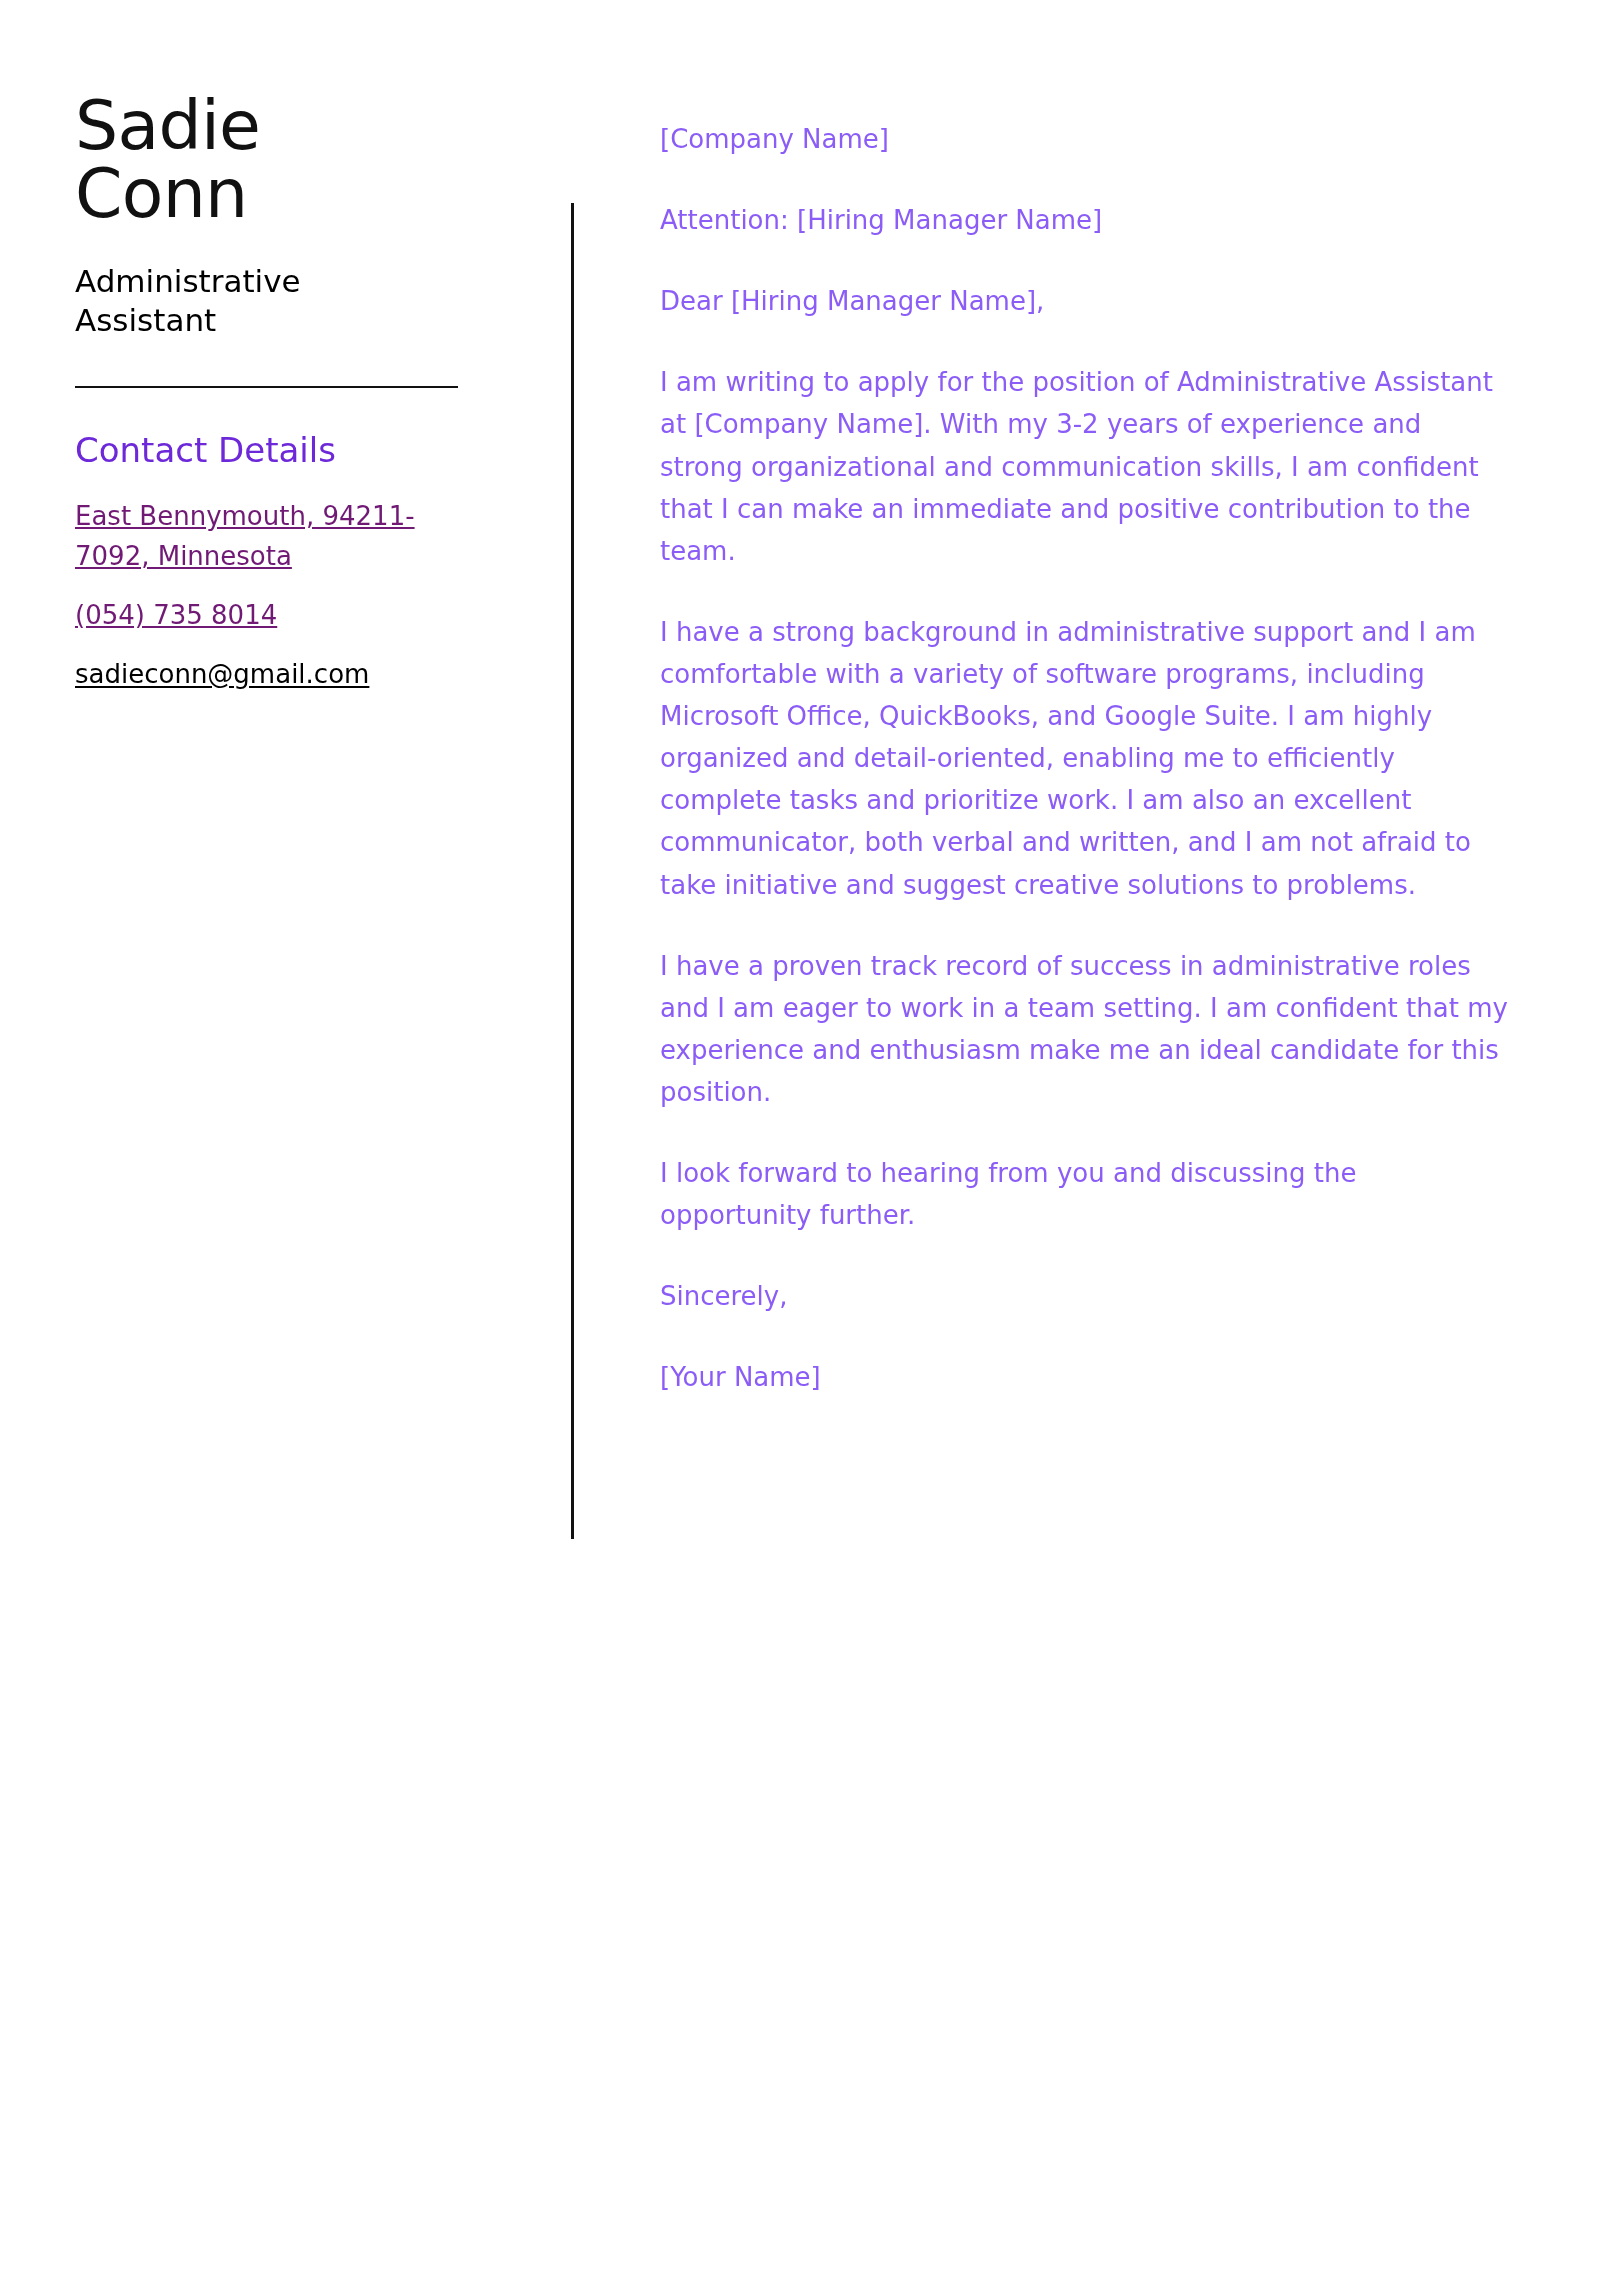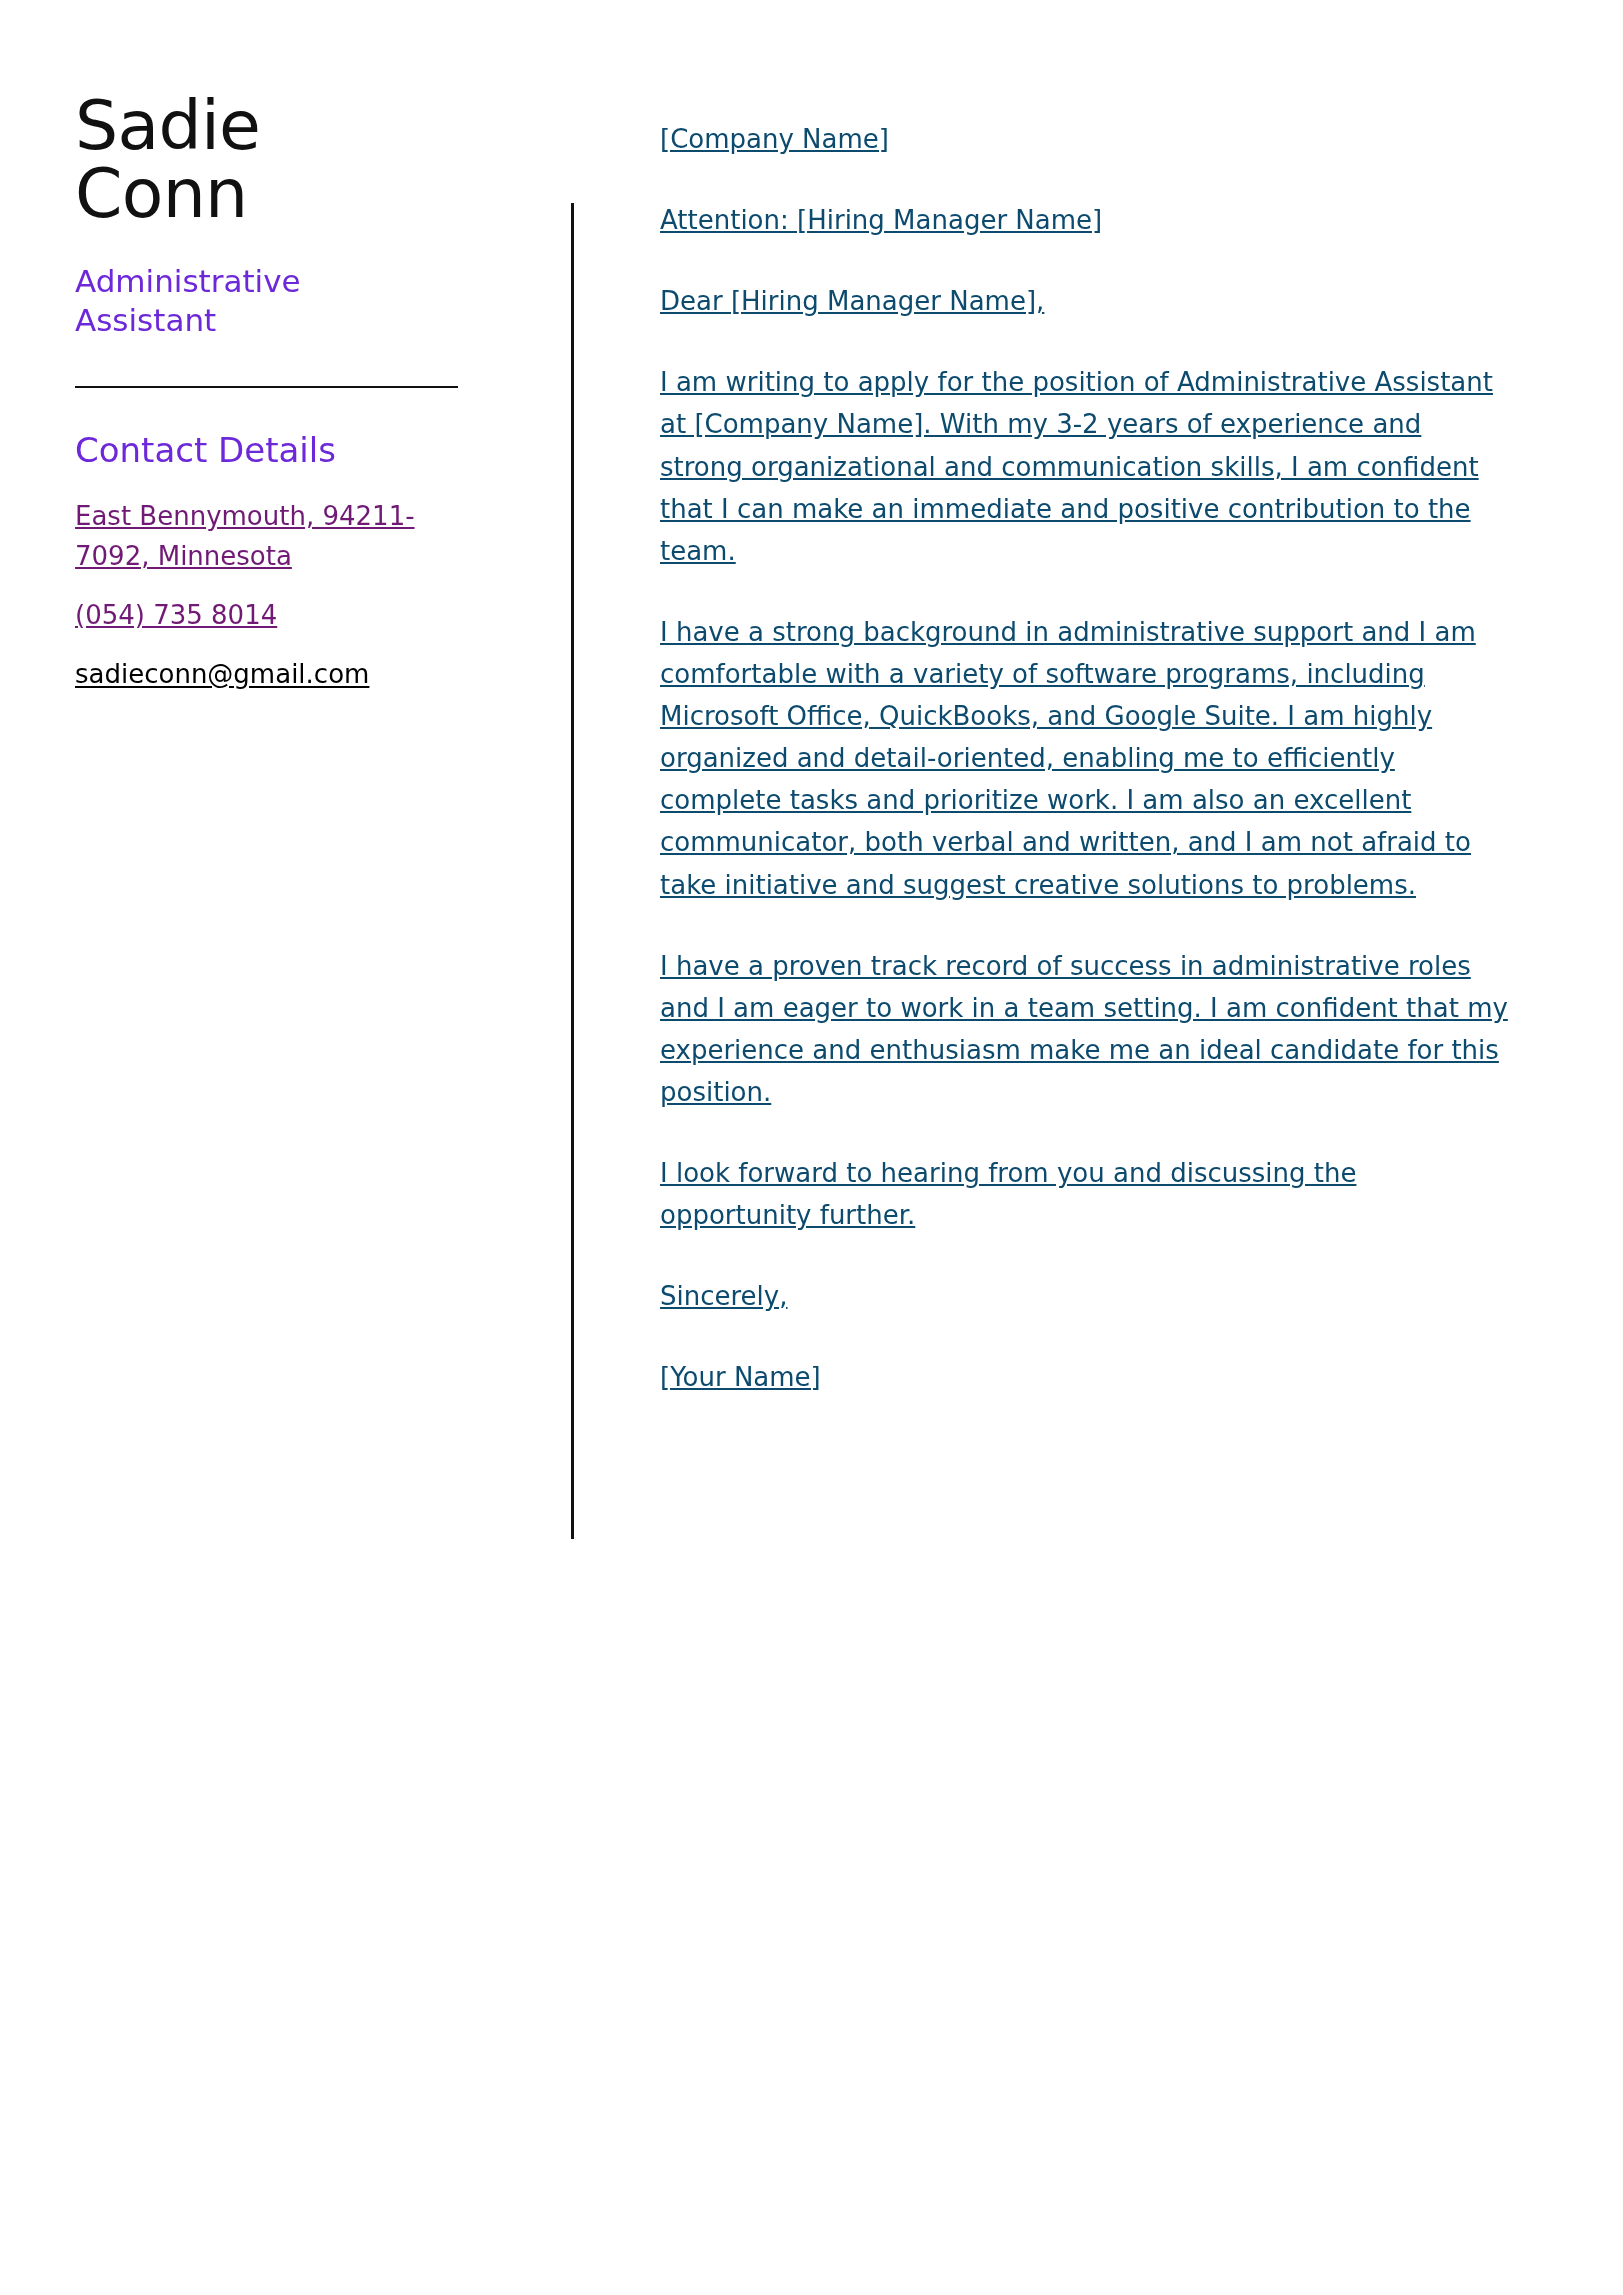--- a/index.html
+++ b/index.html
@@ -42,21 +42,21 @@
     font-weight: 400;
     letter-spacing: -0.7px;
     color: #111111;
     white-space: nowrap;
   }
 
   .job-title {
     font-size: 31px;
     line-height: 1.25;
     font-weight: 400;
-    color: #6d28d9;
+    color: #000000;
     max-width: 275px;
     margin: 0 0 46px 0;
   }
 
   .rule {
     width: 383px;
     height: 2.6px;
     background: #111111;
     margin: 0 0 42px 0;
   }
@@ -100,23 +100,22 @@
   .letter {
     position: absolute;
     left: 660px;
     top: 118px;
     width: 848px;
   }
 
   .letter p {
     font-size: 26px;
     line-height: 1.62;
-    color: #0c4a6e;
+    color: #8b5cf6;
     margin: 0 0 39px 0;
-    text-decoration: underline;
   }
 
   .letter p:last-child {
     margin-bottom: 10px;
   }
 </style>
 </head>
 <body>
 
 <div class="page">

